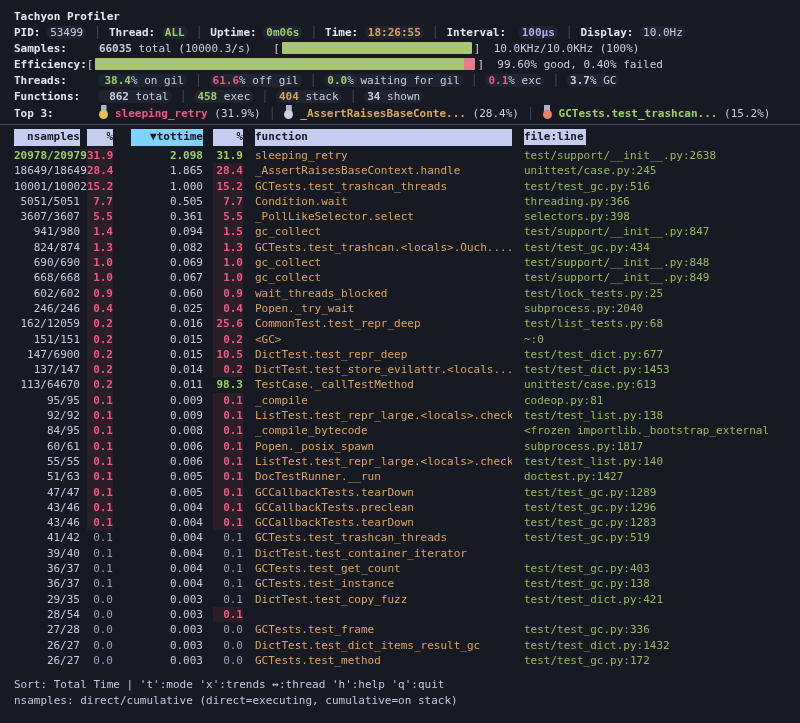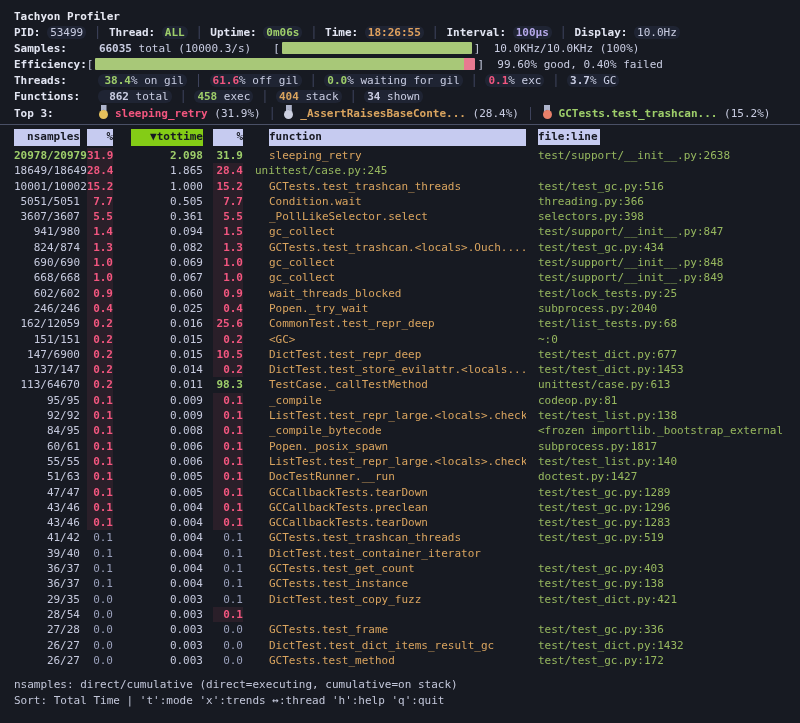--- a/index.html
+++ b/index.html
@@ -16,21 +16,21 @@
   .title-line { height:17px; line-height:17px; font-weight:700; color:#e8eaf4; }
   .lbl { font-weight:700; color:#e2e5f2; }
   .line-label { display:inline-block; min-width:84px; font-weight:700; color:#e2e5f2; }
   .num-field { display:inline-block; min-width:34px; text-align:right; }
   .sep { color:#454b66; margin:0 8px; }
   .chip { background:#1f2433; padding:0 3px; border-radius:6px; }
   .c-green { color:#9ece6a; }
   .c-red { color:#f2567f; }
   .c-yellow { color:#d9a45f; }
   .c-orange { color:#e0a15e; }
-  .c-purple { color:#b4a7e8; }
+  .c-purple { color:#b4a7e8;margin-left:6px; }
   .c-default { color:#c9cde2; }
   .bold { font-weight:700; }
 
   .bar { display:inline-block; height:12px; vertical-align:-2px; border-radius:1px; overflow:hidden; }
   .bar-samples { width:190px; background:#a8c878; margin:0 2px; }
   .bar-eff { width:380px; margin:0 2px; display:inline-flex; }
   .bar-eff .good { background:#a8c878; flex:1; }
   .bar-eff .fail { background:#e87a90; width:3%; }
 
   .medal { position:relative; display:inline-block; width:11px; height:14px; margin-right:6px; vertical-align:-2px; }
@@ -43,25 +43,25 @@
 
   .divider { margin:3px 0 4px -14px; width:800px; border-top:1px solid #4a5066; }
 
   .trow, .thead { display:flex; white-space:pre; }
   .thead { height:17px; line-height:16px; margin-bottom:2px; }
   .trow { height:15.3px; line-height:15.3px; }
   .col-n  { width:66px;  text-align:right; flex:none; }
   .col-p1 { width:26px;  margin-left:7px;  text-align:right; flex:none; }
   .col-tt { width:72px;  margin-left:18px; text-align:right; flex:none; }
   .col-p2 { width:30px;  margin-left:10px; text-align:right; flex:none; }
-  .col-fn { width:257px; margin-left:26px; overflow:hidden; flex:none; }
+  .col-fn { width:257px; margin-left:12px; overflow:hidden; flex:none; }
   .col-fl { margin-left:12px; overflow:hidden; flex:1; }
 
   .hcell { background:#c6cbf0; color:#171922; font-weight:700; }
-  .hcell.sorted { background:#84cc16; }
+  .hcell.sorted { background:#7dd3fc; }
   .h-fl-text { background:#c6cbf0; color:#171922; font-weight:700; display:inline-block; padding-right:2px; }
 
   .t-n  { color:#c6cade; }
   .t-p  { color:#f2567f; font-weight:700; background:rgba(242,86,127,.09); }
   .t-tt { color:#c6cade; }
   .t-fn { color:#d9a45f; }
   .t-fl { color:#97b85f; }
   .ov-green { color:#9ece6a !important; font-weight:700; background:none !important; }
   .ov-dim   { color:#9aa0bb !important; font-weight:400; background:none !important; }
 
@@ -114,21 +114,21 @@
     <span class="col-n hcell">nsamples</span>
     <span class="col-p1 hcell">%</span>
     <span class="col-tt hcell sorted">▼tottime</span>
     <span class="col-p2 hcell">%</span>
     <span class="col-fn hcell">function</span>
     <span class="col-fl"><span class="h-fl-text">file:line</span></span>
   </div>
 
   <div id="table-body">
       <div class="trow"><span class="col-n t-n ov-green">20978/20979</span><span class="col-p1 t-p">31.9</span><span class="col-tt t-tt ov-green">2.098</span><span class="col-p2 t-p ov-green">31.9</span><span class="col-fn t-fn">sleeping_retry</span><span class="col-fl t-fl">test/support/__init__.py:2638</span></div>
-      <div class="trow"><span class="col-n t-n">18649/18649</span><span class="col-p1 t-p">28.4</span><span class="col-tt t-tt">1.865</span><span class="col-p2 t-p">28.4</span><span class="col-fl t-fl">unittest/case.py:245</span></div>
+      <div class="trow"><span class="col-n t-n">18649/18649</span><span class="col-p1 t-p">28.4</span><span class="col-tt t-tt">1.865</span><span class="col-p2 t-p">28.4</span><span class="col-fn t-fn">_AssertRaisesBaseContext.handle</span><span class="col-fl t-fl">unittest/case.py:245</span></div>
       <div class="trow"><span class="col-n t-n">10001/10002</span><span class="col-p1 t-p">15.2</span><span class="col-tt t-tt">1.000</span><span class="col-p2 t-p">15.2</span><span class="col-fn t-fn">GCTests.test_trashcan_threads</span><span class="col-fl t-fl">test/test_gc.py:516</span></div>
       <div class="trow"><span class="col-n t-n">5051/5051</span><span class="col-p1 t-p">7.7</span><span class="col-tt t-tt">0.505</span><span class="col-p2 t-p">7.7</span><span class="col-fn t-fn">Condition.wait</span><span class="col-fl t-fl">threading.py:366</span></div>
       <div class="trow"><span class="col-n t-n">3607/3607</span><span class="col-p1 t-p">5.5</span><span class="col-tt t-tt">0.361</span><span class="col-p2 t-p">5.5</span><span class="col-fn t-fn">_PollLikeSelector.select</span><span class="col-fl t-fl">selectors.py:398</span></div>
       <div class="trow"><span class="col-n t-n">941/980</span><span class="col-p1 t-p">1.4</span><span class="col-tt t-tt">0.094</span><span class="col-p2 t-p">1.5</span><span class="col-fn t-fn">gc_collect</span><span class="col-fl t-fl">test/support/__init__.py:847</span></div>
       <div class="trow"><span class="col-n t-n">824/874</span><span class="col-p1 t-p">1.3</span><span class="col-tt t-tt">0.082</span><span class="col-p2 t-p">1.3</span><span class="col-fn t-fn">GCTests.test_trashcan.&lt;locals&gt;.Ouch....</span><span class="col-fl t-fl">test/test_gc.py:434</span></div>
       <div class="trow"><span class="col-n t-n">690/690</span><span class="col-p1 t-p">1.0</span><span class="col-tt t-tt">0.069</span><span class="col-p2 t-p">1.0</span><span class="col-fn t-fn">gc_collect</span><span class="col-fl t-fl">test/support/__init__.py:848</span></div>
       <div class="trow"><span class="col-n t-n">668/668</span><span class="col-p1 t-p">1.0</span><span class="col-tt t-tt">0.067</span><span class="col-p2 t-p">1.0</span><span class="col-fn t-fn">gc_collect</span><span class="col-fl t-fl">test/support/__init__.py:849</span></div>
       <div class="trow"><span class="col-n t-n">602/602</span><span class="col-p1 t-p">0.9</span><span class="col-tt t-tt">0.060</span><span class="col-p2 t-p">0.9</span><span class="col-fn t-fn">wait_threads_blocked</span><span class="col-fl t-fl">test/lock_tests.py:25</span></div>
       <div class="trow"><span class="col-n t-n">246/246</span><span class="col-p1 t-p">0.4</span><span class="col-tt t-tt">0.025</span><span class="col-p2 t-p">0.4</span><span class="col-fn t-fn">Popen._try_wait</span><span class="col-fl t-fl">subprocess.py:2040</span></div>
       <div class="trow"><span class="col-n t-n">162/12059</span><span class="col-p1 t-p">0.2</span><span class="col-tt t-tt">0.016</span><span class="col-p2 t-p">25.6</span><span class="col-fn t-fn">CommonTest.test_repr_deep</span><span class="col-fl t-fl">test/list_tests.py:68</span></div>
@@ -150,17 +150,17 @@
       <div class="trow"><span class="col-n t-n">36/37</span><span class="col-p1 t-p ov-dim">0.1</span><span class="col-tt t-tt">0.004</span><span class="col-p2 t-p ov-dim">0.1</span><span class="col-fn t-fn">GCTests.test_get_count</span><span class="col-fl t-fl">test/test_gc.py:403</span></div>
       <div class="trow"><span class="col-n t-n">36/37</span><span class="col-p1 t-p ov-dim">0.1</span><span class="col-tt t-tt">0.004</span><span class="col-p2 t-p ov-dim">0.1</span><span class="col-fn t-fn">GCTests.test_instance</span><span class="col-fl t-fl">test/test_gc.py:138</span></div>
       <div class="trow"><span class="col-n t-n">29/35</span><span class="col-p1 t-p ov-dim">0.0</span><span class="col-tt t-tt">0.003</span><span class="col-p2 t-p ov-dim">0.1</span><span class="col-fn t-fn">DictTest.test_copy_fuzz</span><span class="col-fl t-fl">test/test_dict.py:421</span></div>
       <div class="trow"><span class="col-n t-n">28/54</span><span class="col-p1 t-p ov-dim">0.0</span><span class="col-tt t-tt">0.003</span><span class="col-p2 t-p">0.1</span></div>
       <div class="trow"><span class="col-n t-n">27/28</span><span class="col-p1 t-p ov-dim">0.0</span><span class="col-tt t-tt">0.003</span><span class="col-p2 t-p ov-dim">0.0</span><span class="col-fn t-fn">GCTests.test_frame</span><span class="col-fl t-fl">test/test_gc.py:336</span></div>
       <div class="trow"><span class="col-n t-n">26/27</span><span class="col-p1 t-p ov-dim">0.0</span><span class="col-tt t-tt">0.003</span><span class="col-p2 t-p ov-dim">0.0</span><span class="col-fn t-fn">DictTest.test_dict_items_result_gc</span><span class="col-fl t-fl">test/test_dict.py:1432</span></div>
       <div class="trow"><span class="col-n t-n">26/27</span><span class="col-p1 t-p ov-dim">0.0</span><span class="col-tt t-tt">0.003</span><span class="col-p2 t-p ov-dim">0.0</span><span class="col-fn t-fn">GCTests.test_method</span><span class="col-fl t-fl">test/test_gc.py:172</span></div>
     </div>
 
   <div class="footer">
+    <div class="line">Sort: Total Time | 't':mode 'x':trends ↔:thread 'h':help 'q':quit</div>
     <div class="line">nsamples: direct/cumulative (direct=executing, cumulative=on stack)</div>
-    <div class="line">Sort: Total Time | 't':mode 'x':trends ↔:thread 'h':help 'q':quit</div>
   </div>
 
 </div>
 
 </body></html>

